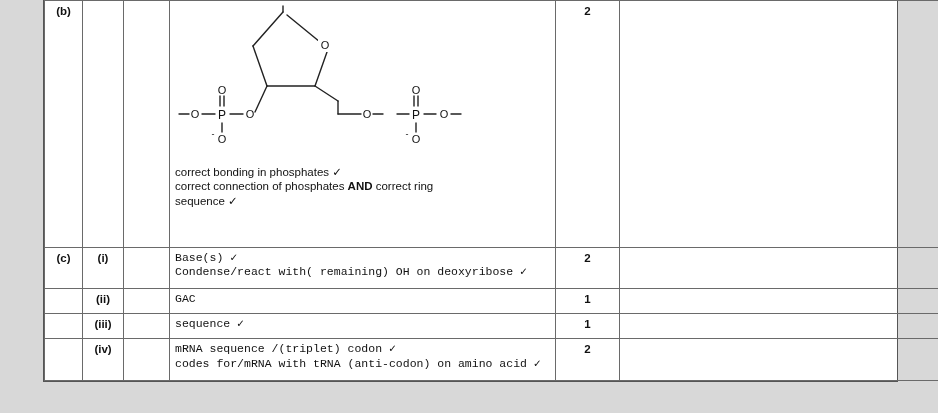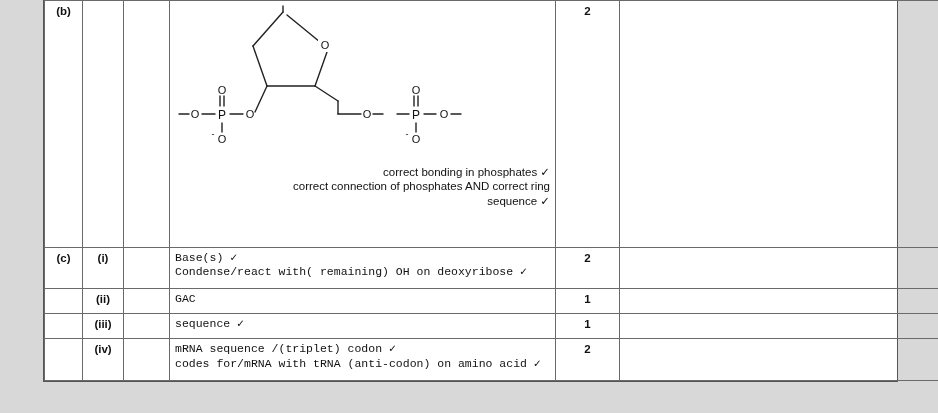--- a/index.html
+++ b/index.html
@@ -48,36 +48,36 @@
     vertical-align: top;
     padding: 3px 5px 3px 5px;
     line-height: 1.25;
   }
   .c-part   { width: 27px; text-align: center; font-weight: bold; }
   .c-sub    { width: 30px; text-align: center; font-weight: bold; }
   .c-rom    { width: 35px; text-align: center; font-weight: bold; }
   .c-ans    { width: 375px; }
   .c-marks  { width: 53px; text-align: center; font-weight: bold; }
   .c-guide  { width: 335px; }
-  .bold { font-weight: normal; }
+  .bold { font-weight: bold; }
 
   .ans-line { white-space: nowrap; font-family: Liberation Mono, monospace; }
 
   
   .diagram-cell { padding: 0 5px 3px 5px; }
   .diagram-wrap {
     position: relative;
     width: 100%;
     height: 160px;
   }
   .diagram-wrap svg { display: block; }
   .notes {
     margin-top: 1px;
   }
-  .notes div { white-space: nowrap; text-align: right; }
+  .notes div { white-space: nowrap; }
 
   
   .footer-strip {
     position: absolute;
     left: 0;
     top: 382px;
     width: 938px;
     height: 31px;
     background: #d8d8d8;
   }

